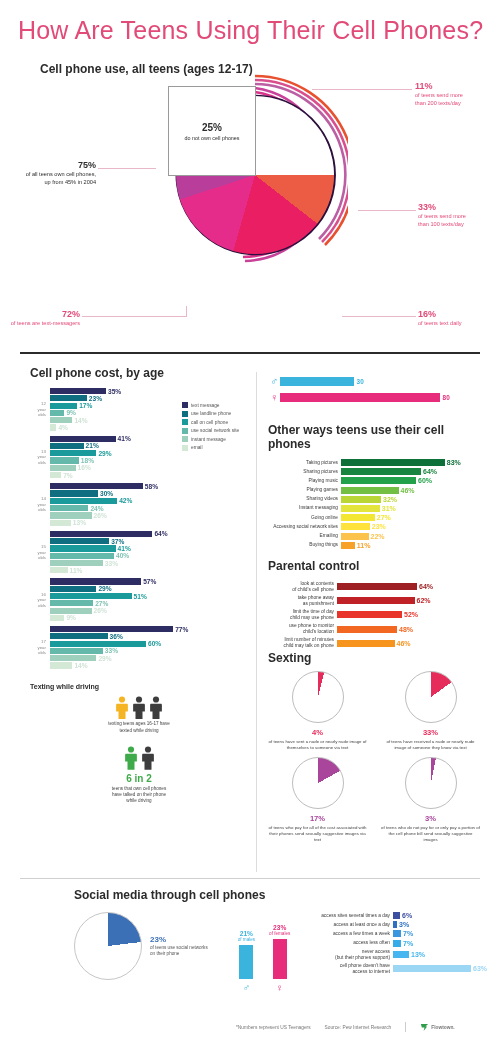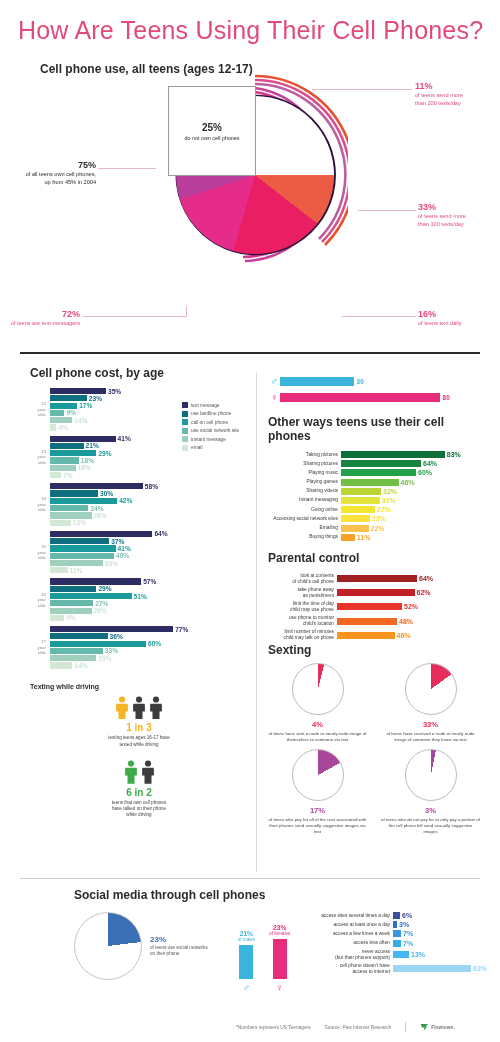--- a/index.html
+++ b/index.html
@@ -397,21 +397,20 @@
           </svg>
         <svg class="ppl" viewBox="0 0 20 34">
             <circle cx="10" cy="5" r="4.4" fill="#3d3d3d"></circle>
             <path d="M3.2 11h13.6c1 0 1.6 .8 1.6 1.8v9.5h-3.4V34h-10V22.3H1.6v-9.5C1.6 11.8 2.2 11 3.2 11z" fill="#3d3d3d"></path>
           </svg>
         <svg class="ppl" viewBox="0 0 20 34">
             <circle cx="10" cy="5" r="4.4" fill="#3d3d3d"></circle>
             <path d="M3.2 11h13.6c1 0 1.6 .8 1.6 1.8v9.5h-3.4V34h-10V22.3H1.6v-9.5C1.6 11.8 2.2 11 3.2 11z" fill="#3d3d3d"></path>
           </svg>
       </div>
-      <div class="big-ratio" style="color:#f5b423">1 in 3</div>
       <div class="ratio-sub">
         <div>texting teens ages 16-17 have</div>
         <div>texted while driving</div>
       </div>
 
       <div class="people" style="margin-top:12px;">
         <svg class="ppl" viewBox="0 0 20 34">
             <circle cx="10" cy="5" r="4.4" fill="#3faa49"></circle>
             <path d="M3.2 11h13.6c1 0 1.6 .8 1.6 1.8v9.5h-3.4V34h-10V22.3H1.6v-9.5C1.6 11.8 2.2 11 3.2 11z" fill="#3faa49"></path>
           </svg>
@@ -437,21 +436,21 @@
           <div class="gbar" style="background: rgb(58, 179, 221); width: 73.6px;"></div>
           <span class="gval" style="color: rgb(58, 179, 221);">30</span>
         </div>
         <div class="gender-row">
           <span class="gender-ico" style="color: rgb(230, 44, 123);">♀</span>
           <div class="gbar" style="background: rgb(230, 44, 123); width: 159.6px;"></div>
           <span class="gval" style="color: rgb(230, 44, 123);">80</span>
         </div>
       </div>
 
-    <div class="section-label" style="margin-top:12px;">Other ways teens use their cell phones</div>
+    <div class="section-label" style="margin-top:20px;">Other ways teens use their cell phones</div>
     <div id="other-ways-rows" style="margin-top:8px;">
         <div class="lb-row">
           <div class="lb-label" style="width: 70px;">Taking pictures</div>
           <div class="lb-bar" style="background: rgb(12, 112, 56); width: 103.75px;"></div>
           <span class="lb-val" style="color: rgb(12, 112, 56);">83%</span>
         </div>
         <div class="lb-row">
           <div class="lb-label" style="width: 70px;">Sharing pictures</div>
           <div class="lb-bar" style="background: rgb(23, 133, 63); width: 80px;"></div>
           <span class="lb-val" style="color: rgb(23, 133, 63);">64%</span>

